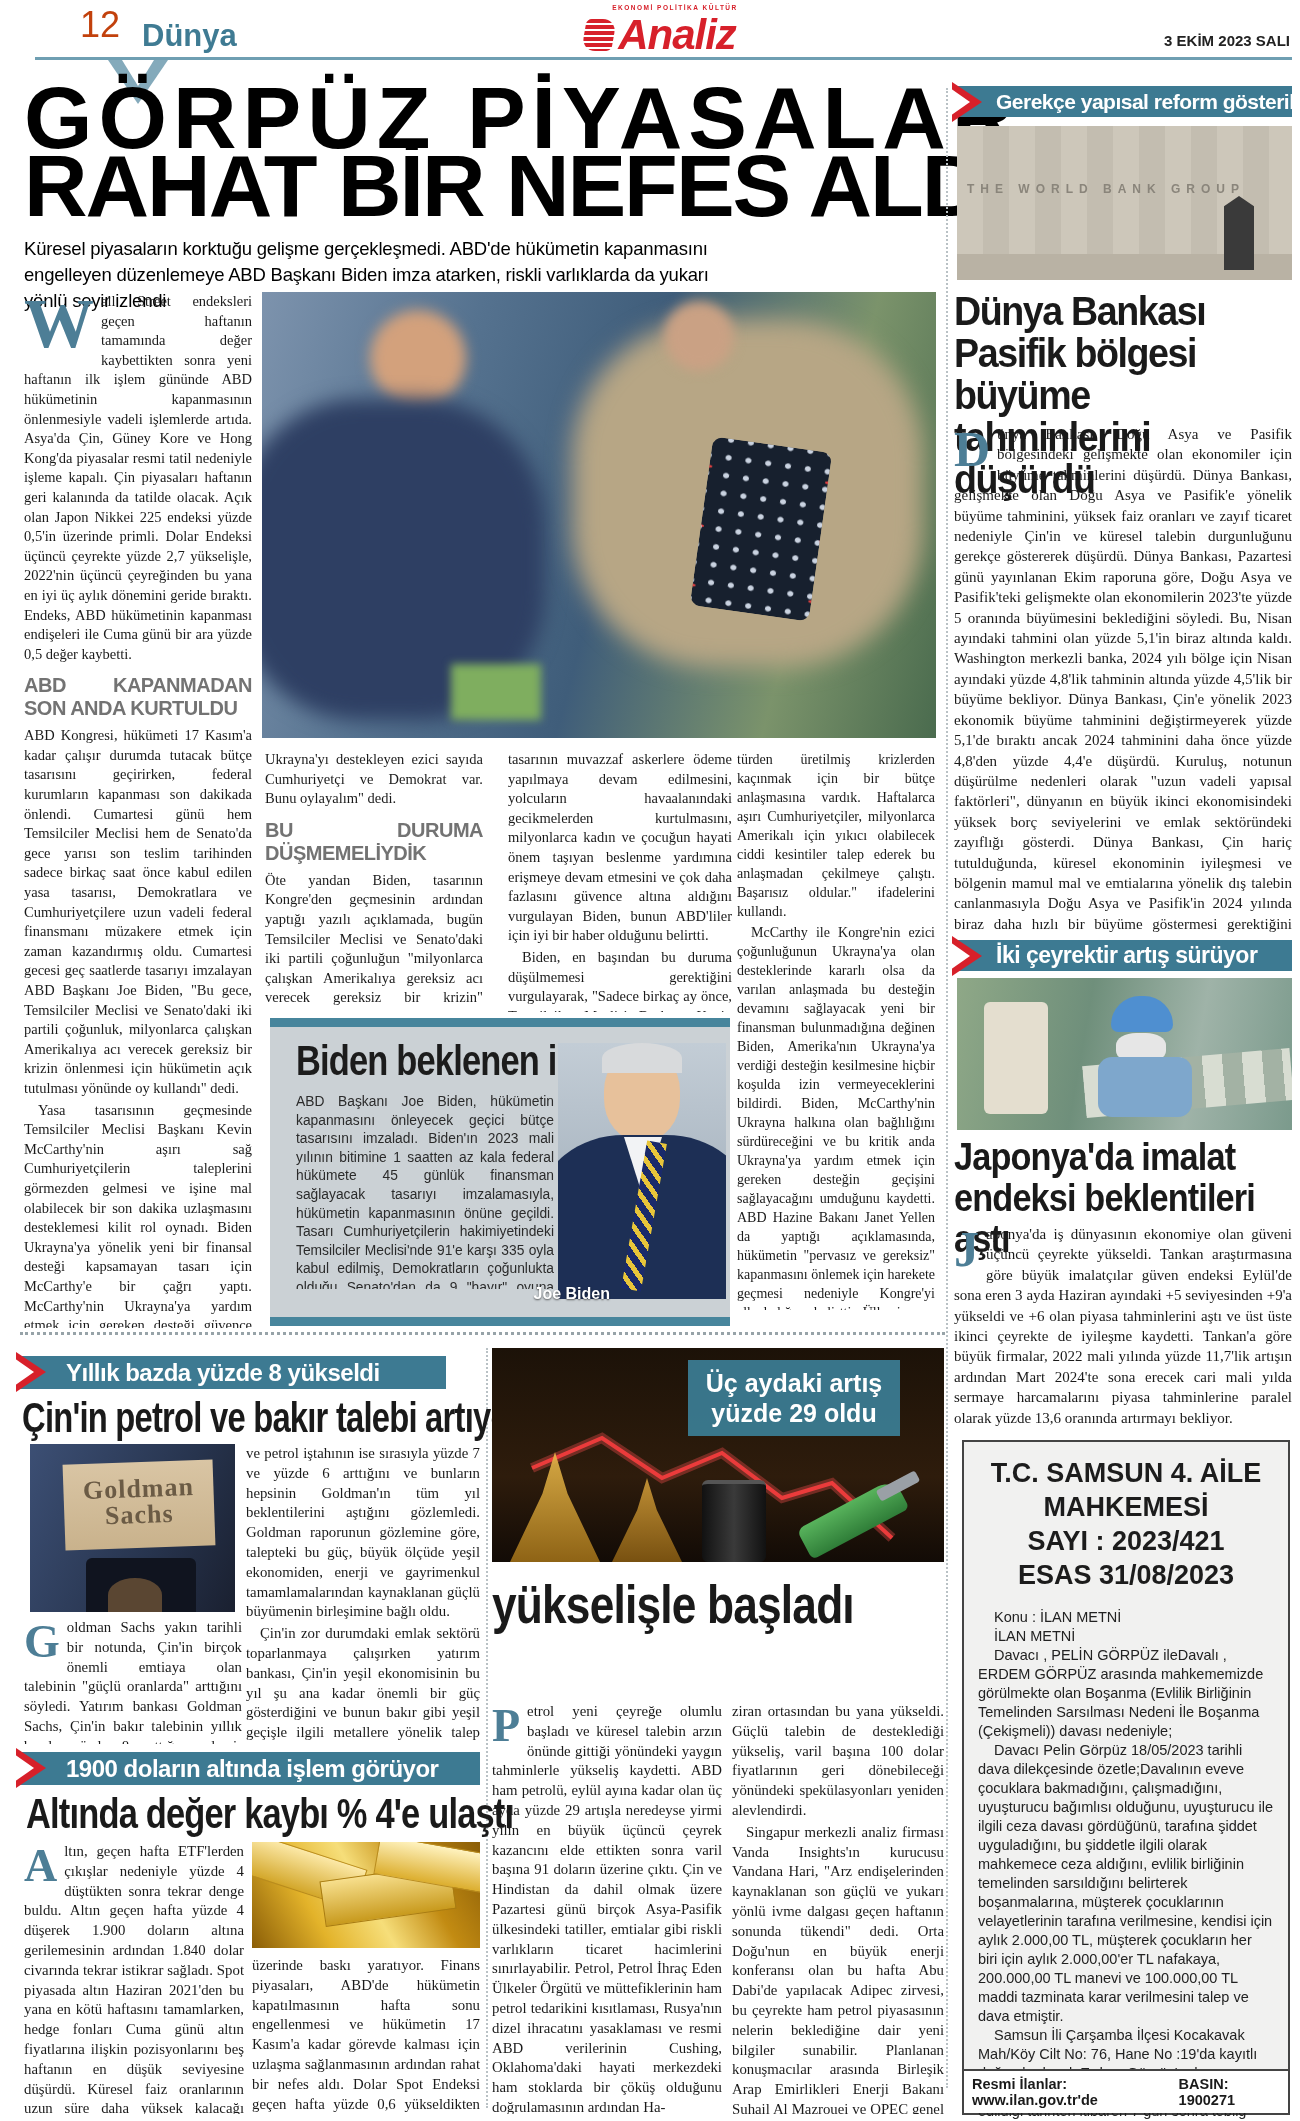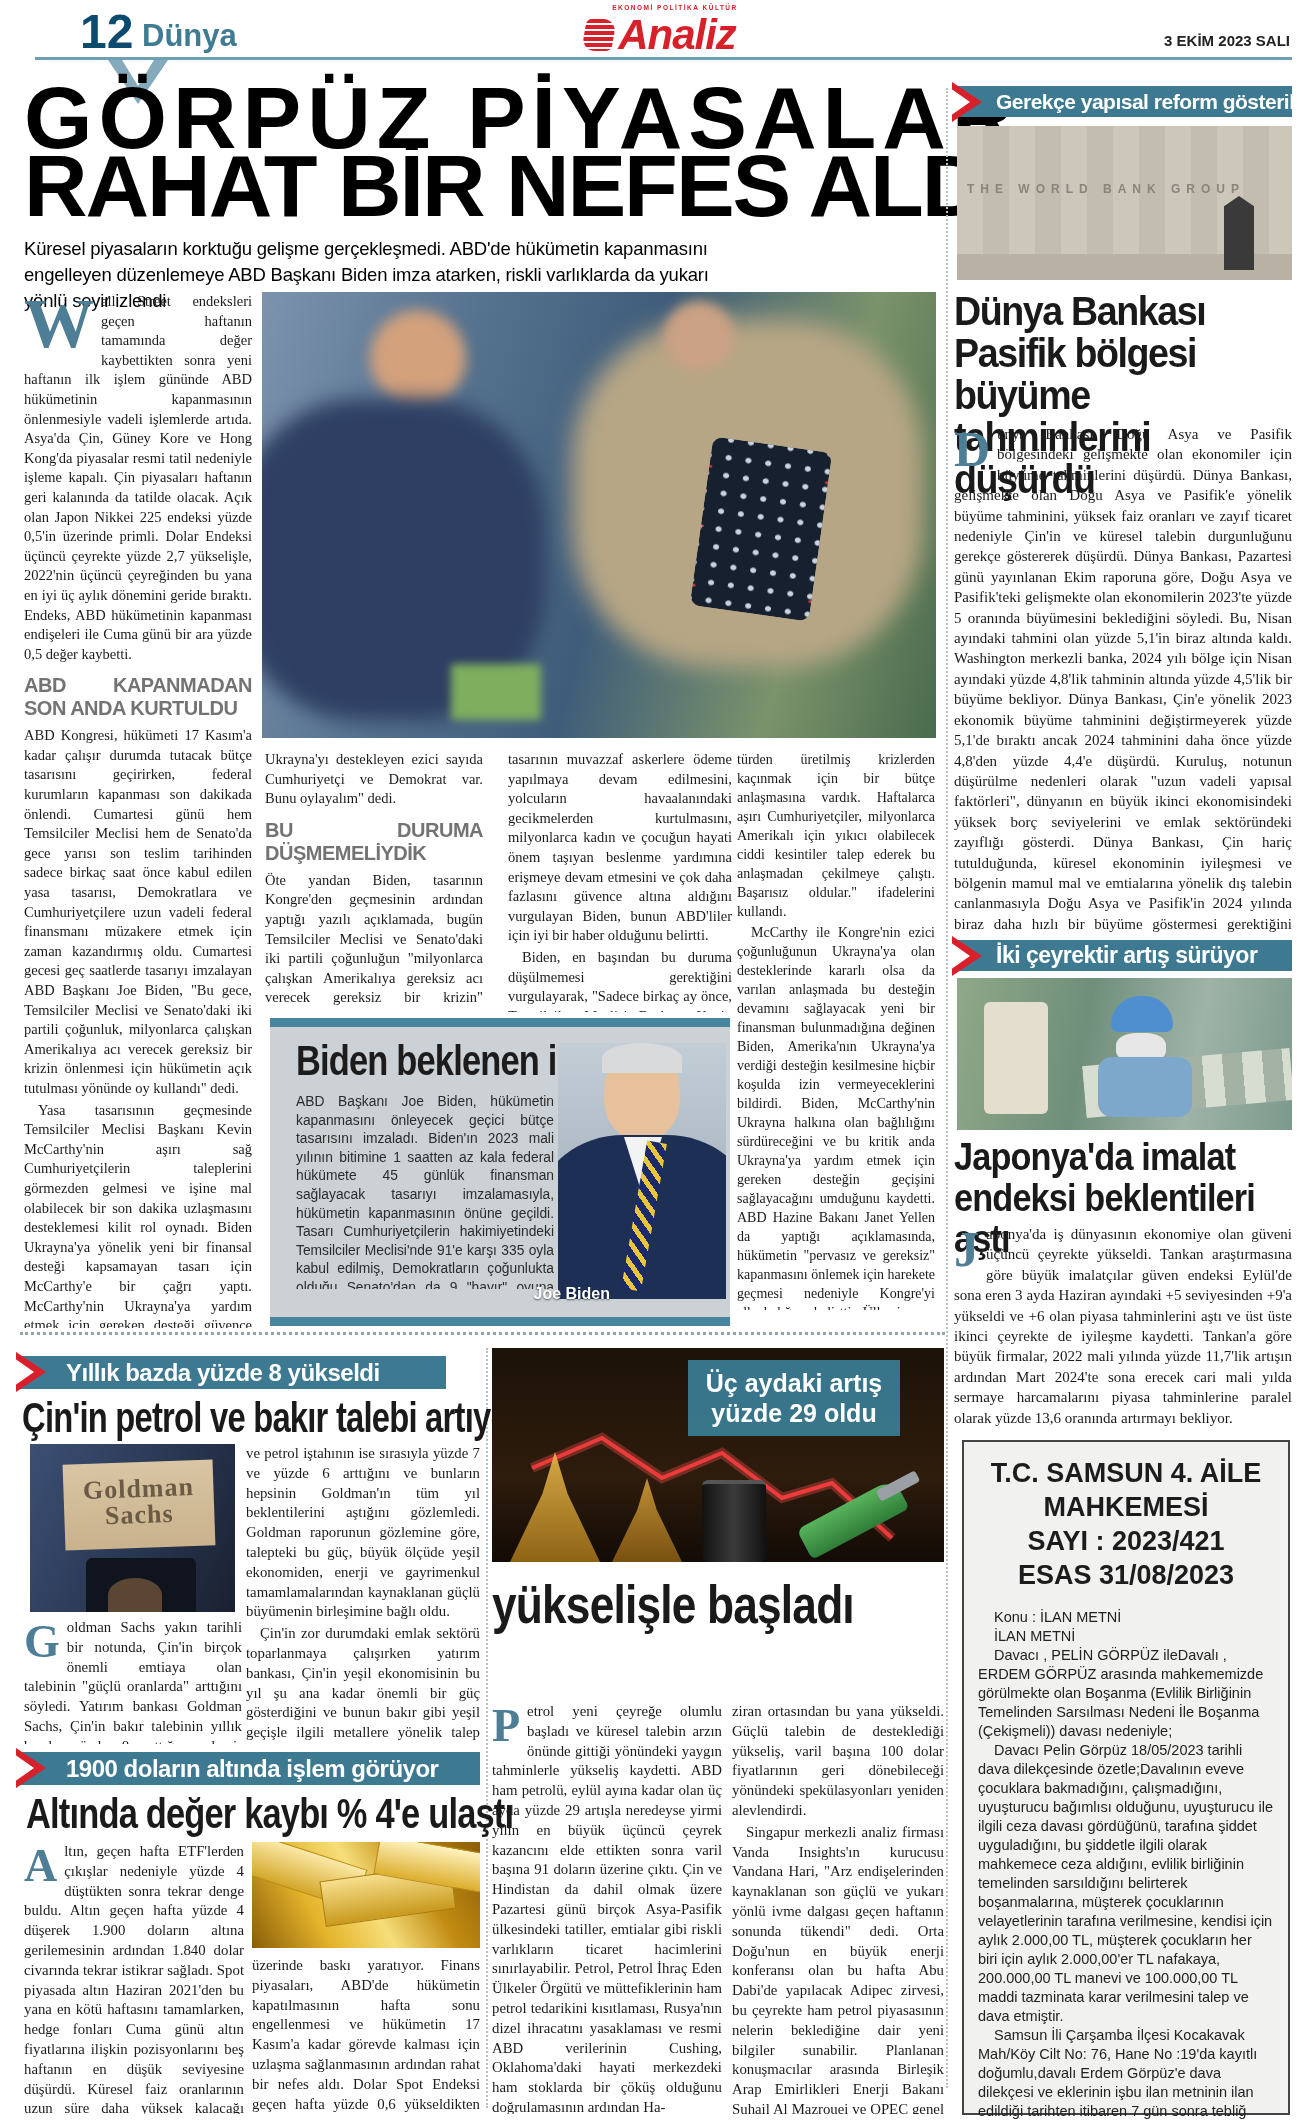--- a/index.html
+++ b/index.html
@@ -19,21 +19,21 @@
   .cond{display:inline-block;transform-origin:0 50%;white-space:nowrap;}
   .headline{font-family:"Liberation Sans",sans-serif;font-weight:bold;color:#000;}
   .photo{overflow:hidden;position:absolute;}
   .dot-h{border-top:3px dotted #97a3a8;}
   .dot-v{border-left:2px dotted #b9c1c5;}
   .bodysb{font-size:15px;line-height:20.4px;}
 </style>
 </head>
 <body>
 
-<div class="abs sans" style="left:80px;top:4px;font-size:48px;color:#0c4a6e;font-weight:700;">12</div>
+<div class="abs sans" style="left:80px;top:4px;font-size:36px;color:#c2410c;font-weight:400;">12</div>
 <div class="abs sans" style="left:142px;top:18px;font-size:31px;color:#3f7b93;font-weight:bold;">Dünya</div>
 
 <div class="abs" style="left:560px;top:4px;width:200px;text-align:center;">
   <div class="sans" style="font-size:6.5px;color:#d7202a;font-weight:bold;letter-spacing:1.5px;margin-left:30px;">EKONOMİ POLİTİKA KÜLTÜR</div>
   <div style="display:flex;align-items:center;justify-content:center;">
     <span style="display:inline-block;width:30px;height:32px;background:repeating-linear-gradient(180deg,#d7202a 0 4px,#fff 4px 6px);border-radius:5px 14px 5px 14px;transform:skewX(-10deg);margin-right:4px;"></span>
     <span class="sans" style="font-size:42px;color:#d7202a;font-weight:bold;font-style:italic;letter-spacing:-1px;">Analiz</span>
   </div>
 </div>
 
@@ -135,20 +135,24 @@
     <div>T.C. SAMSUN 4. AİLE MAHKEMESİ</div>
     <div>SAYI : 2023/421</div>
     <div>ESAS 31/08/2023</div>
   </div>
   <div style="padding:6px 14px 0 14px;font-size:14.5px;line-height:19px;color:#222;">
     <p style="margin:0 0 0 16px;">Konu : İLAN METNİ</p>
     <p style="margin:0 0 0 16px;">İLAN METNİ</p>
     <p style="margin:0;text-indent:16px;">Davacı , PELİN GÖRPÜZ ileDavalı , ERDEM GÖRPÜZ arasında mahkememizde görülmekte olan Boşanma (Evlilik Birliğinin Temelinden Sarsılması Nedeni İle Boşanma (Çekişmeli)) davası nedeniyle;</p>
     <p style="margin:0;text-indent:16px;">Davacı Pelin Görpüz 18/05/2023 tarihli dava dilekçesinde özetle;Davalının eveve çocuklara bakmadığını, çalışmadığını, uyuşturucu bağımlısı olduğunu, uyuşturucu ile ilgili ceza davası gördüğünü, tarafına şiddet uyguladığını, bu şiddetle ilgili olarak mahkemece ceza aldığını, evlilik birliğinin temelinden sarsıldığını belirterek boşanmalarına, müşterek çocuklarının velayetlerinin tarafına verilmesine, kendisi için aylık 2.000,00 TL, müşterek çocukların her biri için aylık 2.000,00'er TL nafakaya, 200.000,00 TL manevi ve 100.000,00 TL maddi tazminata karar verilmesini talep ve dava etmiştir.</p>
     <p style="margin:0;text-indent:16px;">Samsun İli Çarşamba İlçesi Kocakavak Mah/Köy Cilt No: 76, Hane No :19'da kayıtlı doğumlu,davalı Erdem Görpüz'e dava dilekçesi ve eklerinin işbu ilan metninin ilan edildiği tarihten itibaren 7 gün sonra tebliğ edilmiş sayılacağının ihtarı ile HMK 122. Madde gereğince tebliğ tarihinden itibaren 2 hafta içinde davaya cevap verebileceğiniz, cevap vermediğiniz takdirde DAVAYI İNKAR ETMİŞ KABUL EDİLECEĞİNİN TESPİTİNE, ihtar ve İLANEN TEBLİĞ olunur. 31/08/2023</p>
+  </div>
+  <div style="position:absolute;left:0;right:0;bottom:0;border-top:2px solid #444;background:#fff;display:flex;justify-content:space-between;padding:5px 8px;font-weight:bold;font-size:14.5px;">
+    <span>Resmi İlanlar: www.ilan.gov.tr'de</span>
+    <span>BASIN: 1900271</span>
   </div>
 </div>
 
 <div class="abs badge" style="left:20px;top:1356px;width:426px;height:33px;">
   <span class="arrow"></span>
   <span class="txt" style="font-size:24px;">Yıllık bazda yüzde 8 yükseldi</span>
 </div>
 <div class="abs sans" style="left:22px;top:1394px;">
   <span class="cond" style="font-size:42px;font-weight:bold;letter-spacing:-1px;transform:scaleX(0.78);">Çin'in petrol ve bakır talebi artıyor</span>
 </div>

